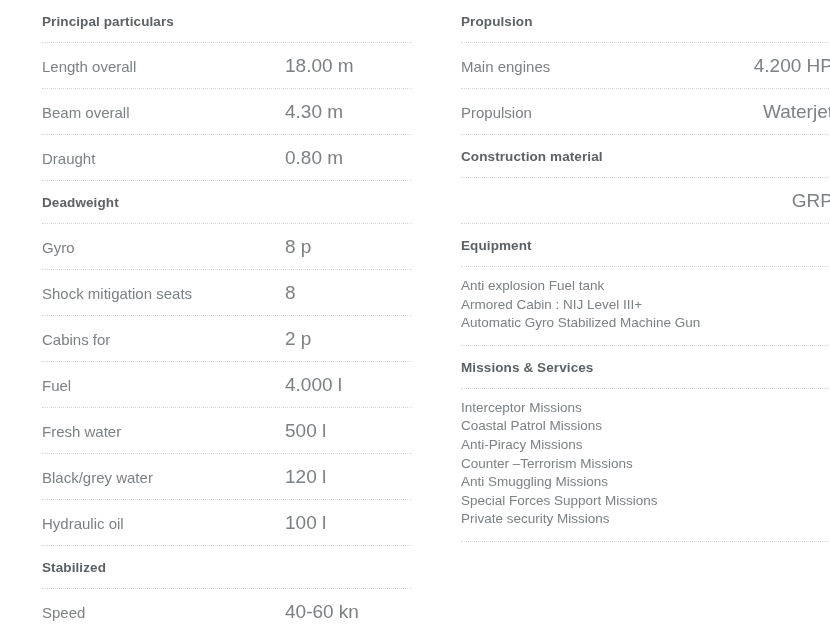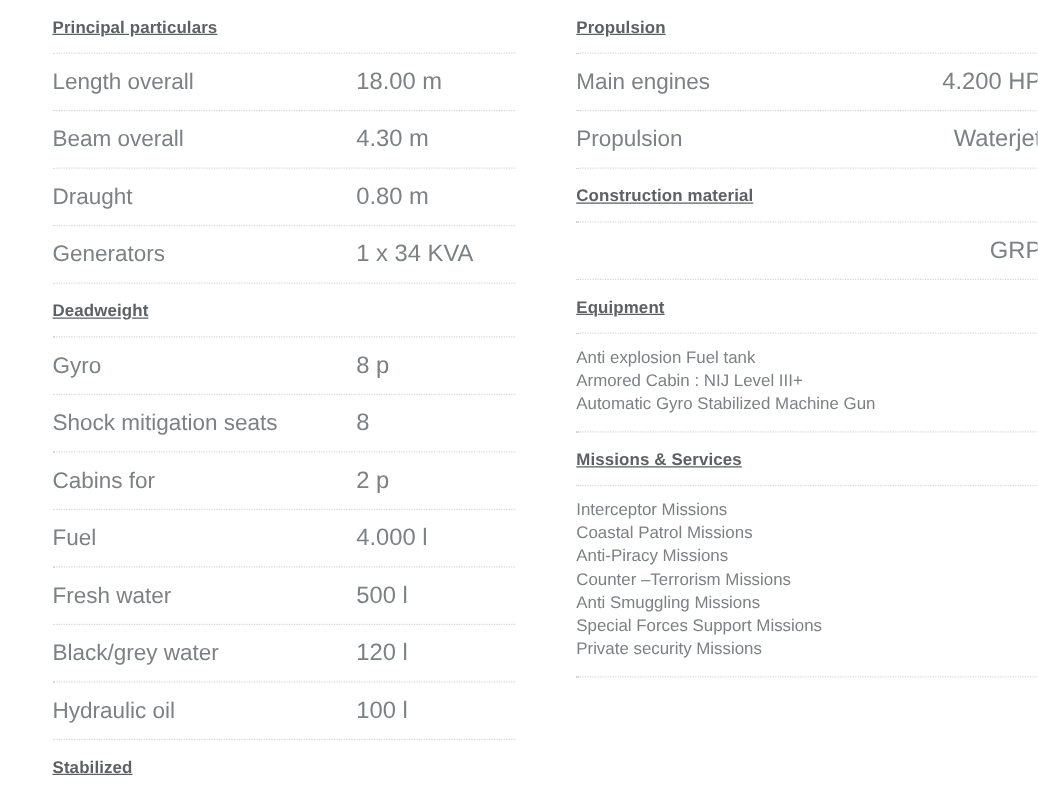--- a/index.html
+++ b/index.html
@@ -37,34 +37,33 @@
   .col-right .inner {
     width: 372px;
   }
   .section-title {
     font-size: 13.5px;
     font-weight: bold;
     color: #5b6164;
     letter-spacing: 0.1px;
     padding: 14px 0 13px 0;
     border-bottom: 1px dotted #d5d8da;
-    text-decoration: underline;
   }
   .row {
     display: flex;
     align-items: baseline;
     font-size: 13.5px;
     color: #7b8185;
     padding: 12px 0 11px 0;
     border-bottom: 1px dotted #d5d8da;
   }
   .row .label {
     width: 243px;
     flex: none;
-    font-size: 18px;
+    font-size: 15px;
     color: #7b8185;
   }
   .col-right .row .label {
     width: 290px;
   }
   .row .value {
     flex: 1;
     font-size: 19px;
     color: #7b8185;
   }
@@ -93,24 +92,20 @@
           <div class="label">Length overall</div>
           <div class="value">18.00 m</div>
         </div>
         <div class="row">
           <div class="label">Beam overall</div>
           <div class="value">4.30 m</div>
         </div>
         <div class="row">
           <div class="label">Draught</div>
           <div class="value">0.80 m</div>
-        </div>
-        <div class="row">
-          <div class="label">Generators</div>
-          <div class="value">1 x 34 KVA</div>
         </div>
         <div class="section-title">Deadweight</div>
         <div class="row">
           <div class="label">Gyro</div>
           <div class="value">8 p</div>
         </div>
         <div class="row">
           <div class="label">Shock mitigation seats</div>
           <div class="value">8</div>
         </div>

